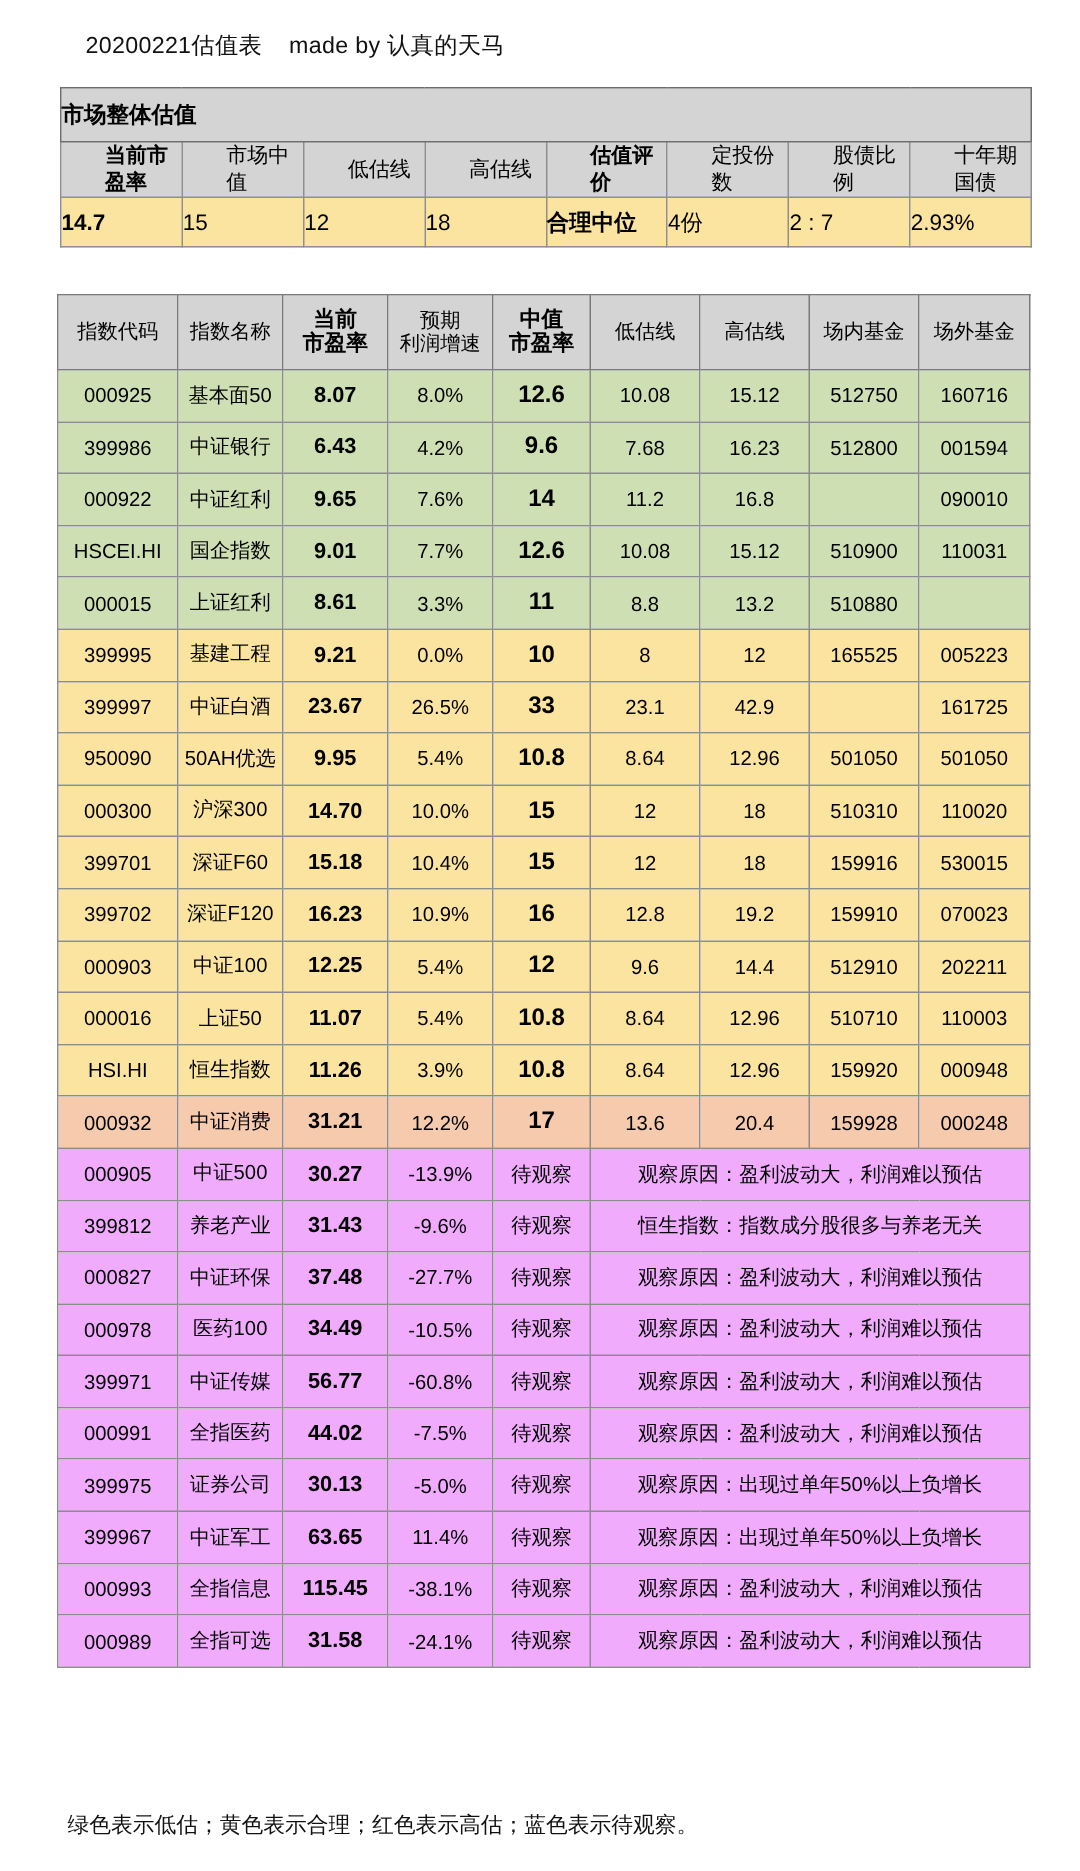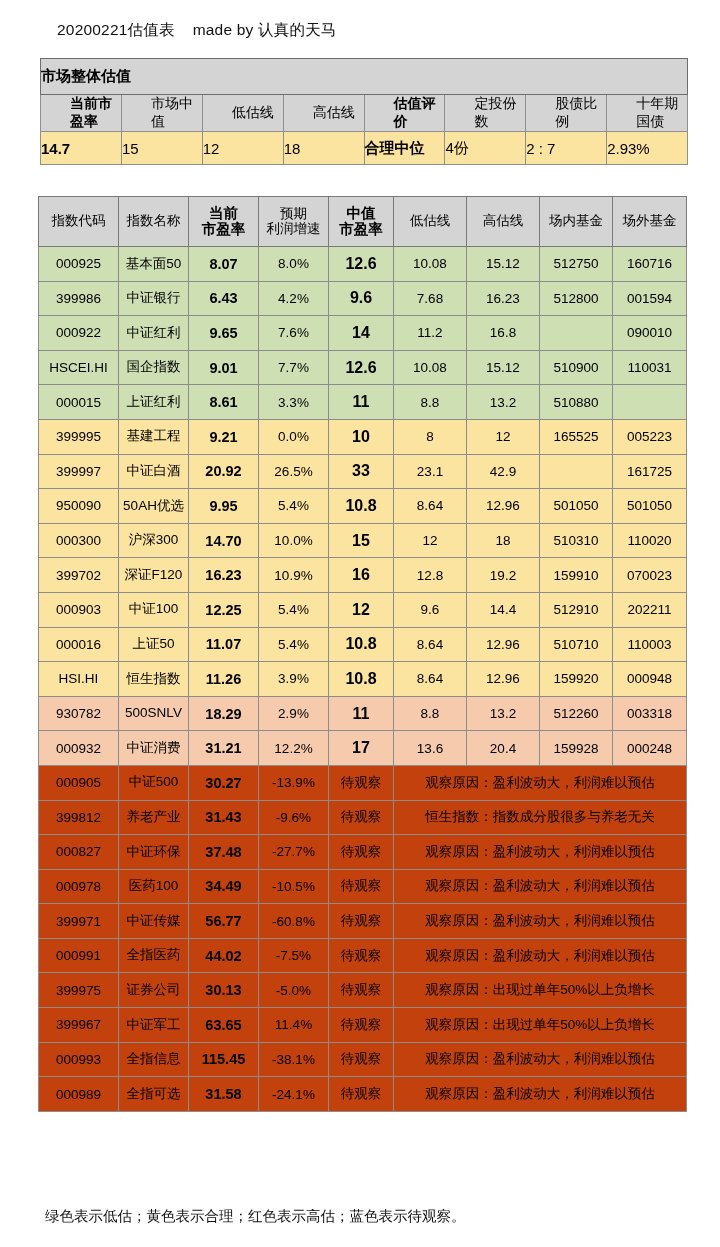--- a/index.html
+++ b/index.html
@@ -97,21 +97,21 @@
   }
   #main-table td.code { font-size: 13.5px; }
   #main-table td.name { font-size: 13.5px; white-space: normal; line-height: 1.08; }
   #main-table td.pe   { font-weight: bold; font-size: 14.5px; }
   #main-table td.mid  { font-weight: bold; font-size: 16px; }
   #main-table td.reason { text-align: center; font-size: 13.5px; }
 
   tr.row-green  td { background: #cfdfb4; }
   tr.row-yellow td { background: #fbe3a0; }
   tr.row-red    td { background: #f6cbad; }
-  tr.row-blue   td { background: #c2410c; }
+  tr.row-blue   td { background: #f0abfc; }
 
   #footer-note {
     position: absolute;
     left: 45px;
     top: 1207px;
     font-size: 14.5px;
     color: #111;
     white-space: nowrap;
   }
 </style>
@@ -236,21 +236,21 @@
         <td>0.0%</td>
         <td class="mid">10</td>
         <td>8</td>
         <td>12</td>
         <td>165525</td>
         <td>005223</td>
       </tr>
       <tr class="row-yellow">
         <td class="code">399997</td>
         <td class="name">中证白酒</td>
-        <td class="pe">20.92</td>
+        <td class="pe">23.67</td>
         <td>26.5%</td>
         <td class="mid">33</td>
         <td>23.1</td>
         <td>42.9</td>
         <td></td>
         <td>161725</td>
       </tr>
       <tr class="row-yellow">
         <td class="code">950090</td>
         <td class="name">50AH优选</td>
@@ -267,20 +267,31 @@
         <td class="name">沪深300</td>
         <td class="pe">14.70</td>
         <td>10.0%</td>
         <td class="mid">15</td>
         <td>12</td>
         <td>18</td>
         <td>510310</td>
         <td>110020</td>
       </tr>
       <tr class="row-yellow">
+        <td class="code">399701</td>
+        <td class="name">深证F60</td>
+        <td class="pe">15.18</td>
+        <td>10.4%</td>
+        <td class="mid">15</td>
+        <td>12</td>
+        <td>18</td>
+        <td>159916</td>
+        <td>530015</td>
+      </tr>
+      <tr class="row-yellow">
         <td class="code">399702</td>
         <td class="name">深证F120</td>
         <td class="pe">16.23</td>
         <td>10.9%</td>
         <td class="mid">16</td>
         <td>12.8</td>
         <td>19.2</td>
         <td>159910</td>
         <td>070023</td>
       </tr>
@@ -309,31 +320,20 @@
       <tr class="row-yellow">
         <td class="code">HSI.HI</td>
         <td class="name">恒生指数</td>
         <td class="pe">11.26</td>
         <td>3.9%</td>
         <td class="mid">10.8</td>
         <td>8.64</td>
         <td>12.96</td>
         <td>159920</td>
         <td>000948</td>
-      </tr>
-      <tr class="row-red">
-        <td class="code">930782</td>
-        <td class="name">500SNLV</td>
-        <td class="pe">18.29</td>
-        <td>2.9%</td>
-        <td class="mid">11</td>
-        <td>8.8</td>
-        <td>13.2</td>
-        <td>512260</td>
-        <td>003318</td>
       </tr>
       <tr class="row-red">
         <td class="code">000932</td>
         <td class="name">中证消费</td>
         <td class="pe">31.21</td>
         <td>12.2%</td>
         <td class="mid">17</td>
         <td>13.6</td>
         <td>20.4</td>
         <td>159928</td>

